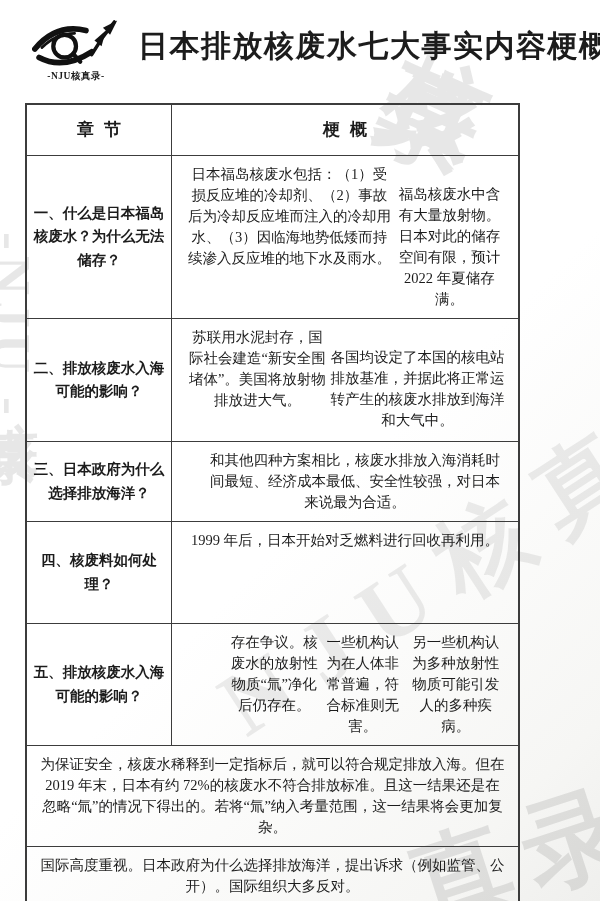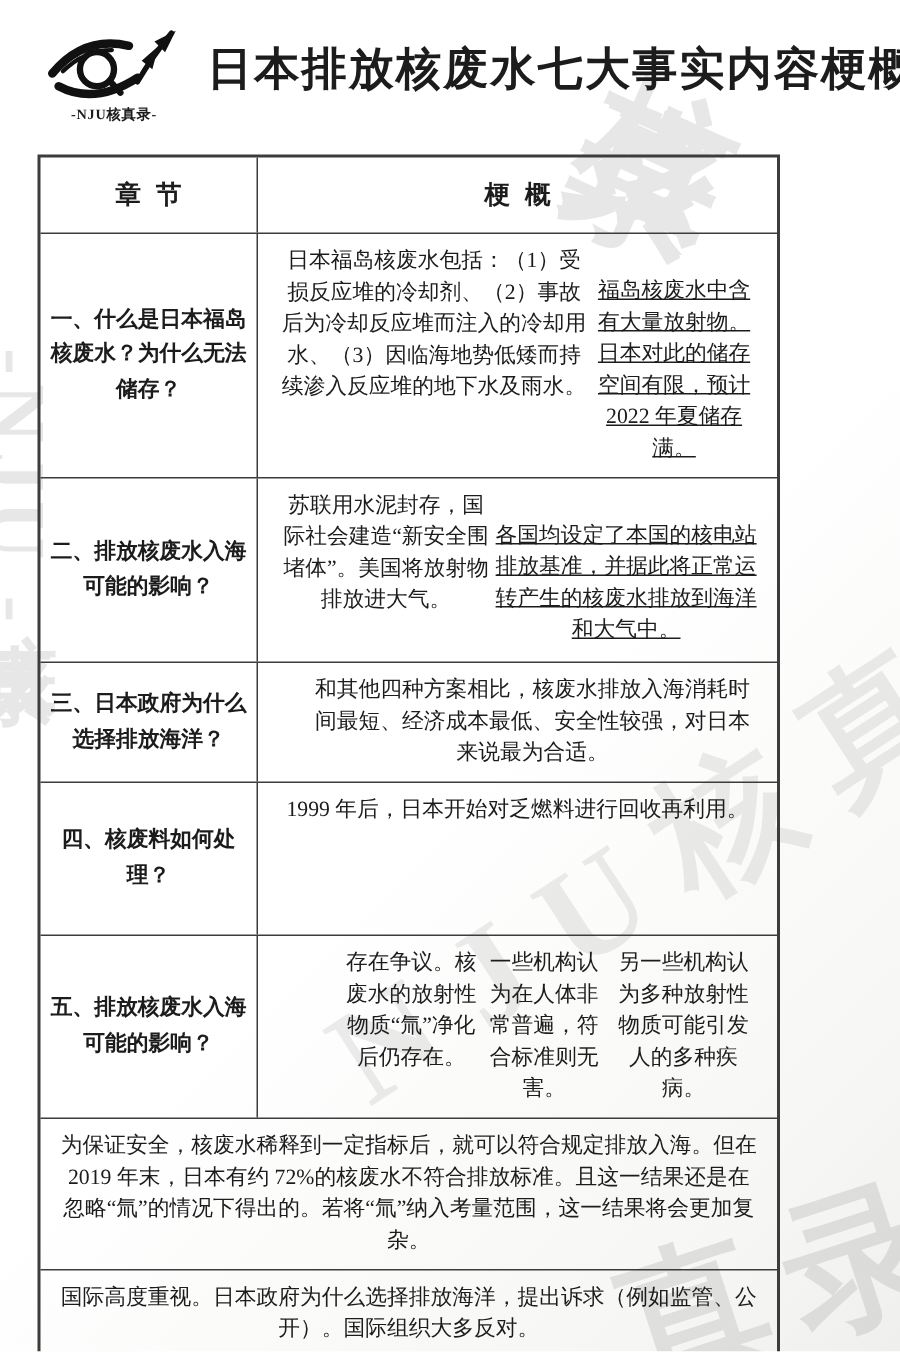--- a/index.html
+++ b/index.html
@@ -116,21 +116,21 @@
     flex:1;
     display:flex;
     flex-direction:row;
     justify-content:center;
     text-align:center;
     font-size:14.5px;
     line-height:1.45;
     padding:8px 13px;
   }
   .cell-summary p{margin:0;}
-  .cell-summary.spaced p + p{margin-top:20px;text-decoration:underline;}
+  .cell-summary.spaced p + p{margin-top:20px;}
   .cell-summary.tight p + p{margin-top:0;}
   .thead .cell-chapter,
   .thead .cell-summary{
     font-weight:700;
     font-size:17px;
     letter-spacing:10px;
     text-indent:10px;
     justify-content:center;
     align-items:center;
     flex-direction:row;

